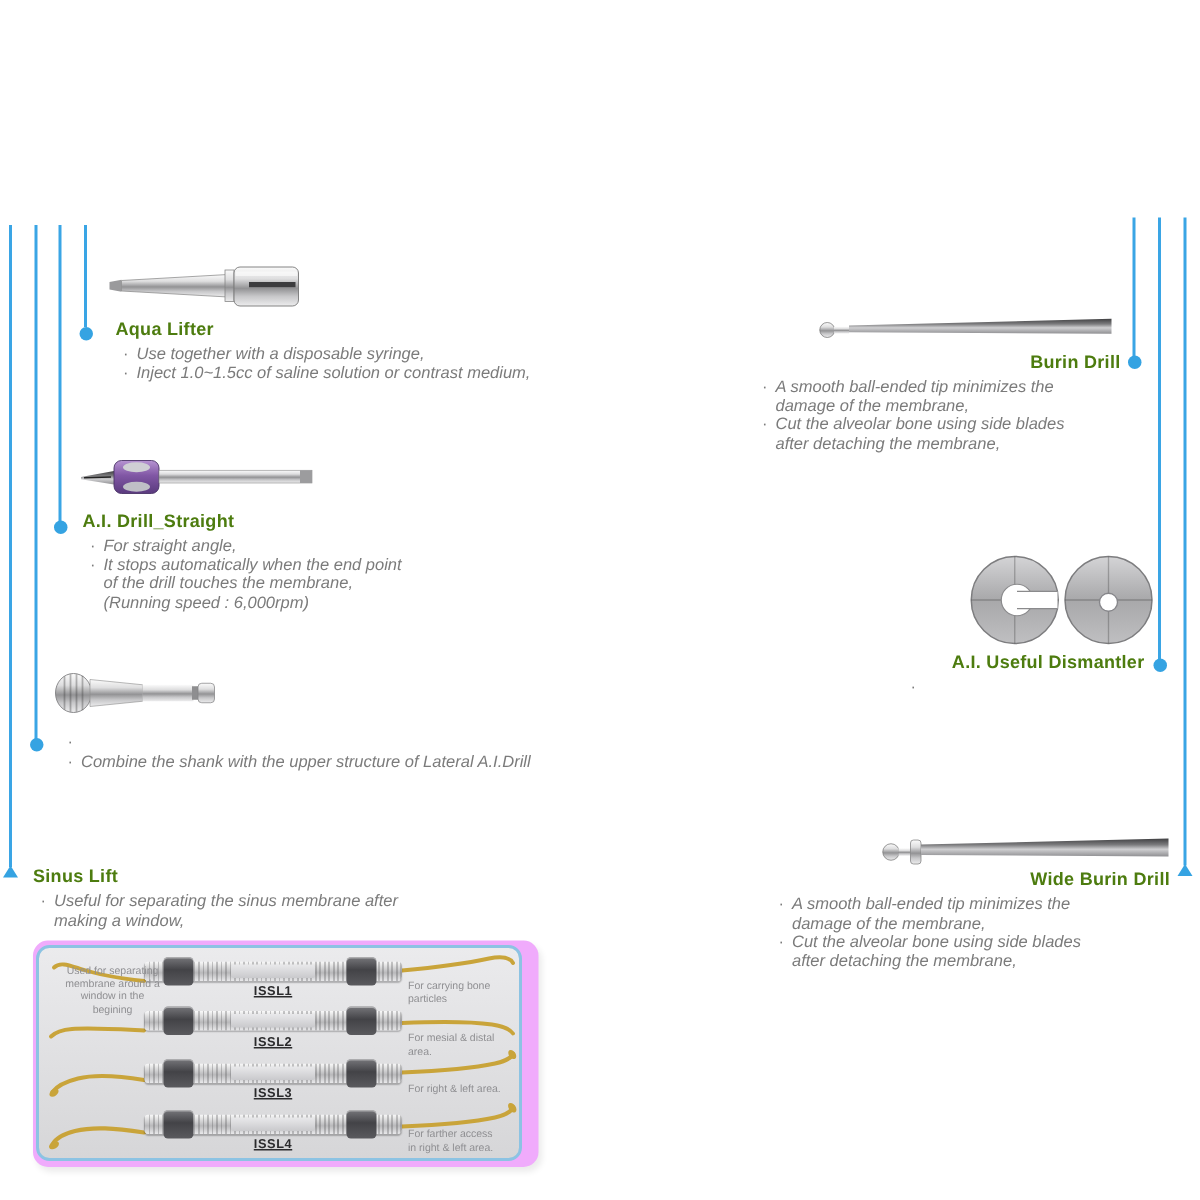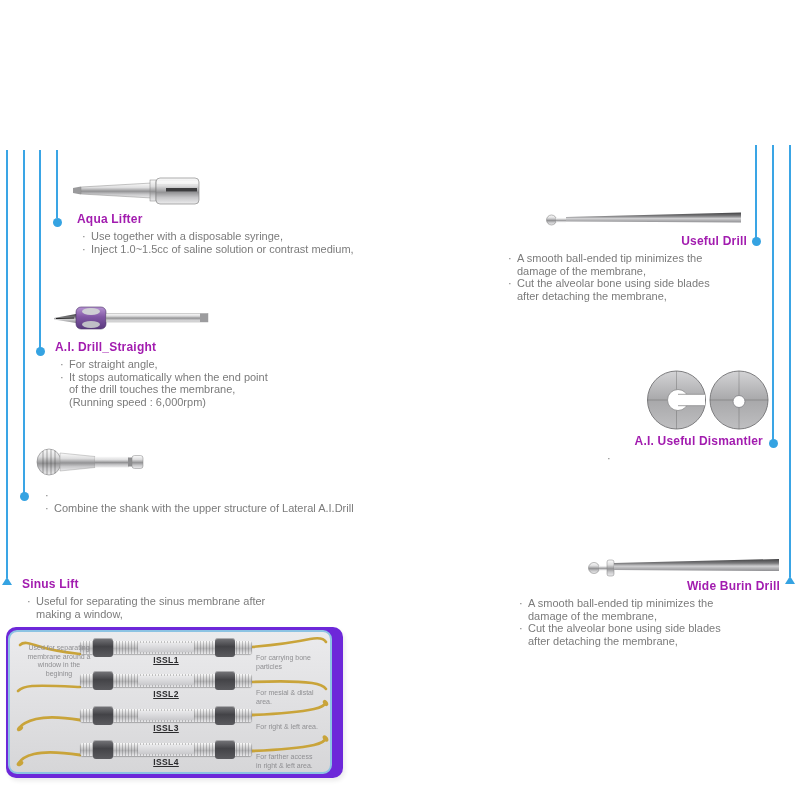--- a/index.html
+++ b/index.html
@@ -5,30 +5,30 @@
   html,body{margin:0;padding:0;background:#fff;}
   .page{position:relative;width:800px;height:800px;background:#ffffff;overflow:hidden;
         font-family:"Liberation Sans","DejaVu Sans",sans-serif;}
   
   .vl{position:absolute;width:2px;background:#3aa5e5;}
   .gdot{position:absolute;width:9px;height:9px;border-radius:50%;background:#35a3e2;}
   .garrow{position:absolute;width:0;height:0;border-left:5px solid transparent;
           border-right:5px solid transparent;border-bottom:8px solid #35a3e2;}
   
   .prod{position:absolute;}
-  .ptitle{font-weight:bold;font-size:12px;color:#a21caf;letter-spacing:.2px;margin-bottom:4px;white-space:nowrap;}
+  .ptitle{font-weight:bold;font-size:12px;color:#4d7c0f;letter-spacing:.2px;margin-bottom:4px;white-space:nowrap;}
   .prod.right .ptitle{text-align:right;}
   .bullets{font-size:11px;color:#7b7b7b;line-height:12.5px;margin-left:5px;}
   .brow{display:flex;}
   .bdot{width:9px;flex:none;color:#7b7b7b;}
-  .btext{white-space:pre-line;}
+  .btext{white-space:pre-line;font-style:italic;}
   
   .inst{position:absolute;}
   
-  .card{position:absolute;left:6px;top:627px;width:337px;height:151px;background:#6d28d9;
+  .card{position:absolute;left:22px;top:627px;width:337px;height:151px;background:#f0abfc;
         border-radius:10px;box-shadow:2px 3px 4px rgba(0,0,0,.08);}
   .tray{position:absolute;left:2px;top:3px;width:320px;height:140px;border:2px solid #8cc3e3;
         border-radius:9px;background:linear-gradient(180deg,#ebebed,#d6d6d8);}
   .trayinner{position:absolute;inset:0;}
   .handle{position:absolute;left:70px;width:172px;height:13px;border-radius:3px;
           background:
             repeating-linear-gradient(90deg, rgba(80,80,82,.30) 0 1px, rgba(255,255,255,0) 1px 3px),
             linear-gradient(180deg,#fafafa,#b9b9bb 58%,#e9e9eb);
           box-shadow:0 1px 1px rgba(0,0,0,.25);}
   .hband{position:absolute;left:58px;top:2px;width:56px;height:9px;background:linear-gradient(180deg,#e9e9eb,#c9c9cc);
@@ -153,21 +153,21 @@
           <span class="btext">Use together with a disposable syringe,</span>
         </div>
       <div class="brow">
           <span class="bdot">·</span>
           <span class="btext">Inject 1.0~1.5cc of saline solution or contrast medium,</span>
         </div>
     </div>
   </div>
 
   <div class="prod right" style="left:503px;top:234px;width:244px;">
-    <div class="ptitle">Useful Drill</div>
+    <div class="ptitle">Burin Drill</div>
     <div class="bullets">
       <div class="brow">
           <span class="bdot">·</span>
           <span class="btext">A smooth ball-ended tip minimizes the
 damage of the membrane,</span>
         </div>
       <div class="brow">
           <span class="bdot">·</span>
           <span class="btext">Cut the alveolar bone using side blades
 after detaching the membrane,</span>

